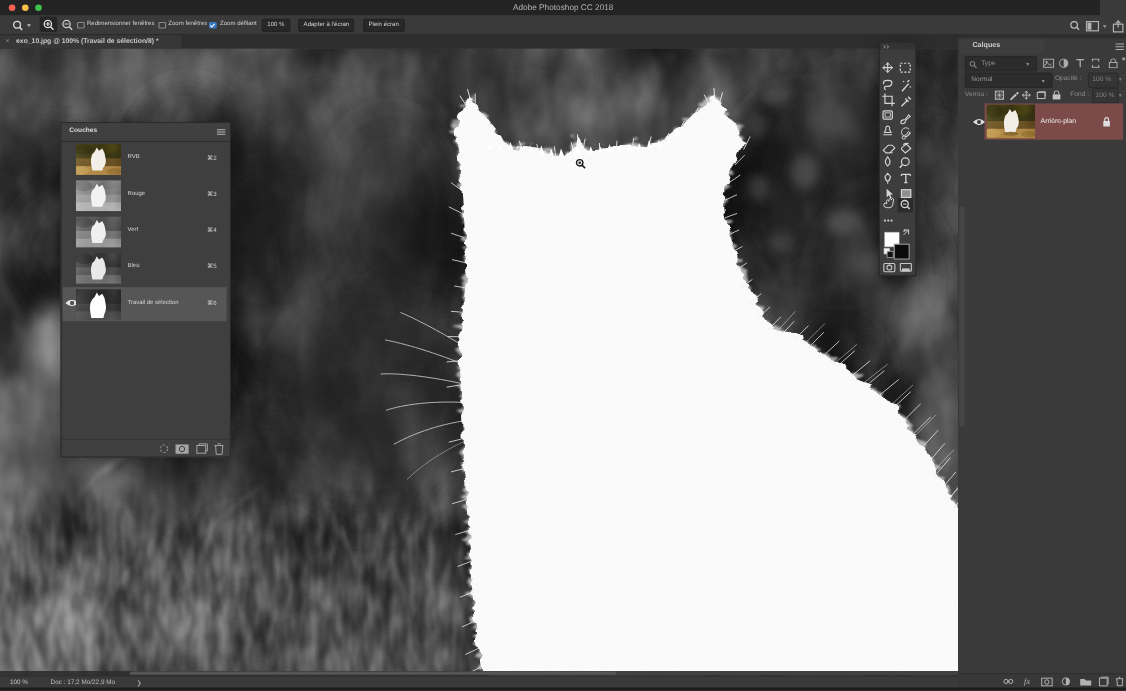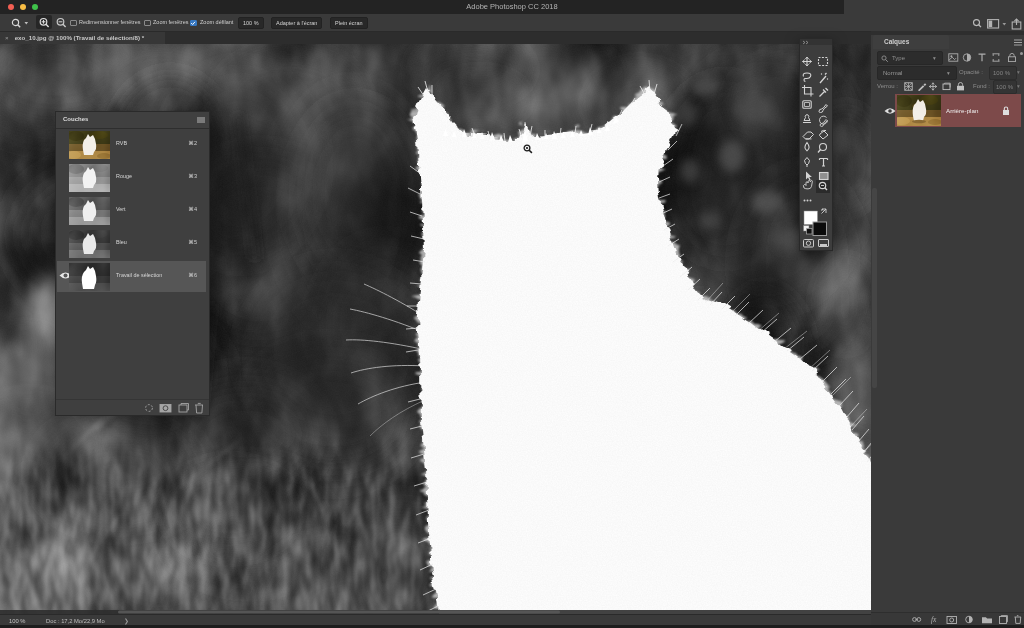--- a/index.html
+++ b/index.html
@@ -1,19 +1,19 @@
 <!DOCTYPE html>
 <html><head><meta charset="utf-8">
 <style>
   html,body{margin:0;padding:0;}
   body{width:1024px;height:628px;overflow:hidden;position:relative;
        font-family:"Liberation Sans",sans-serif;background:#3a3a3a;}
   .abs{position:absolute;}
   
-  #menubar{left:0;top:0;width:844px;height:14px;background:#232323;}
+  #menubar{left:0;top:0;width:1000px;height:14px;background:#232323;}
   .light{position:absolute;top:4px;width:6px;height:6px;border-radius:50%;}
   #mtitle{position:absolute;top:2px;left:0;width:1024px;text-align:center;
           font-size:7.5px;color:#b4b4b4;}
   
   #opts{left:0;top:14px;width:1024px;height:17px;background:#3a3a3a;
         border-bottom:1px solid #2a2a2a;font-size:5.5px;color:#cfcfcf;}
   .obtn{position:absolute;top:3px;height:10px;line-height:10px;background:#282828;
         border:1px solid #222;border-radius:2px;padding:0 4px;color:#d4d4d4;}
   .cb{position:absolute;top:5.5px;width:4.5px;height:4.5px;border:1px solid #8a8a8a;
       border-radius:1px;background:#3a3a3a;}

